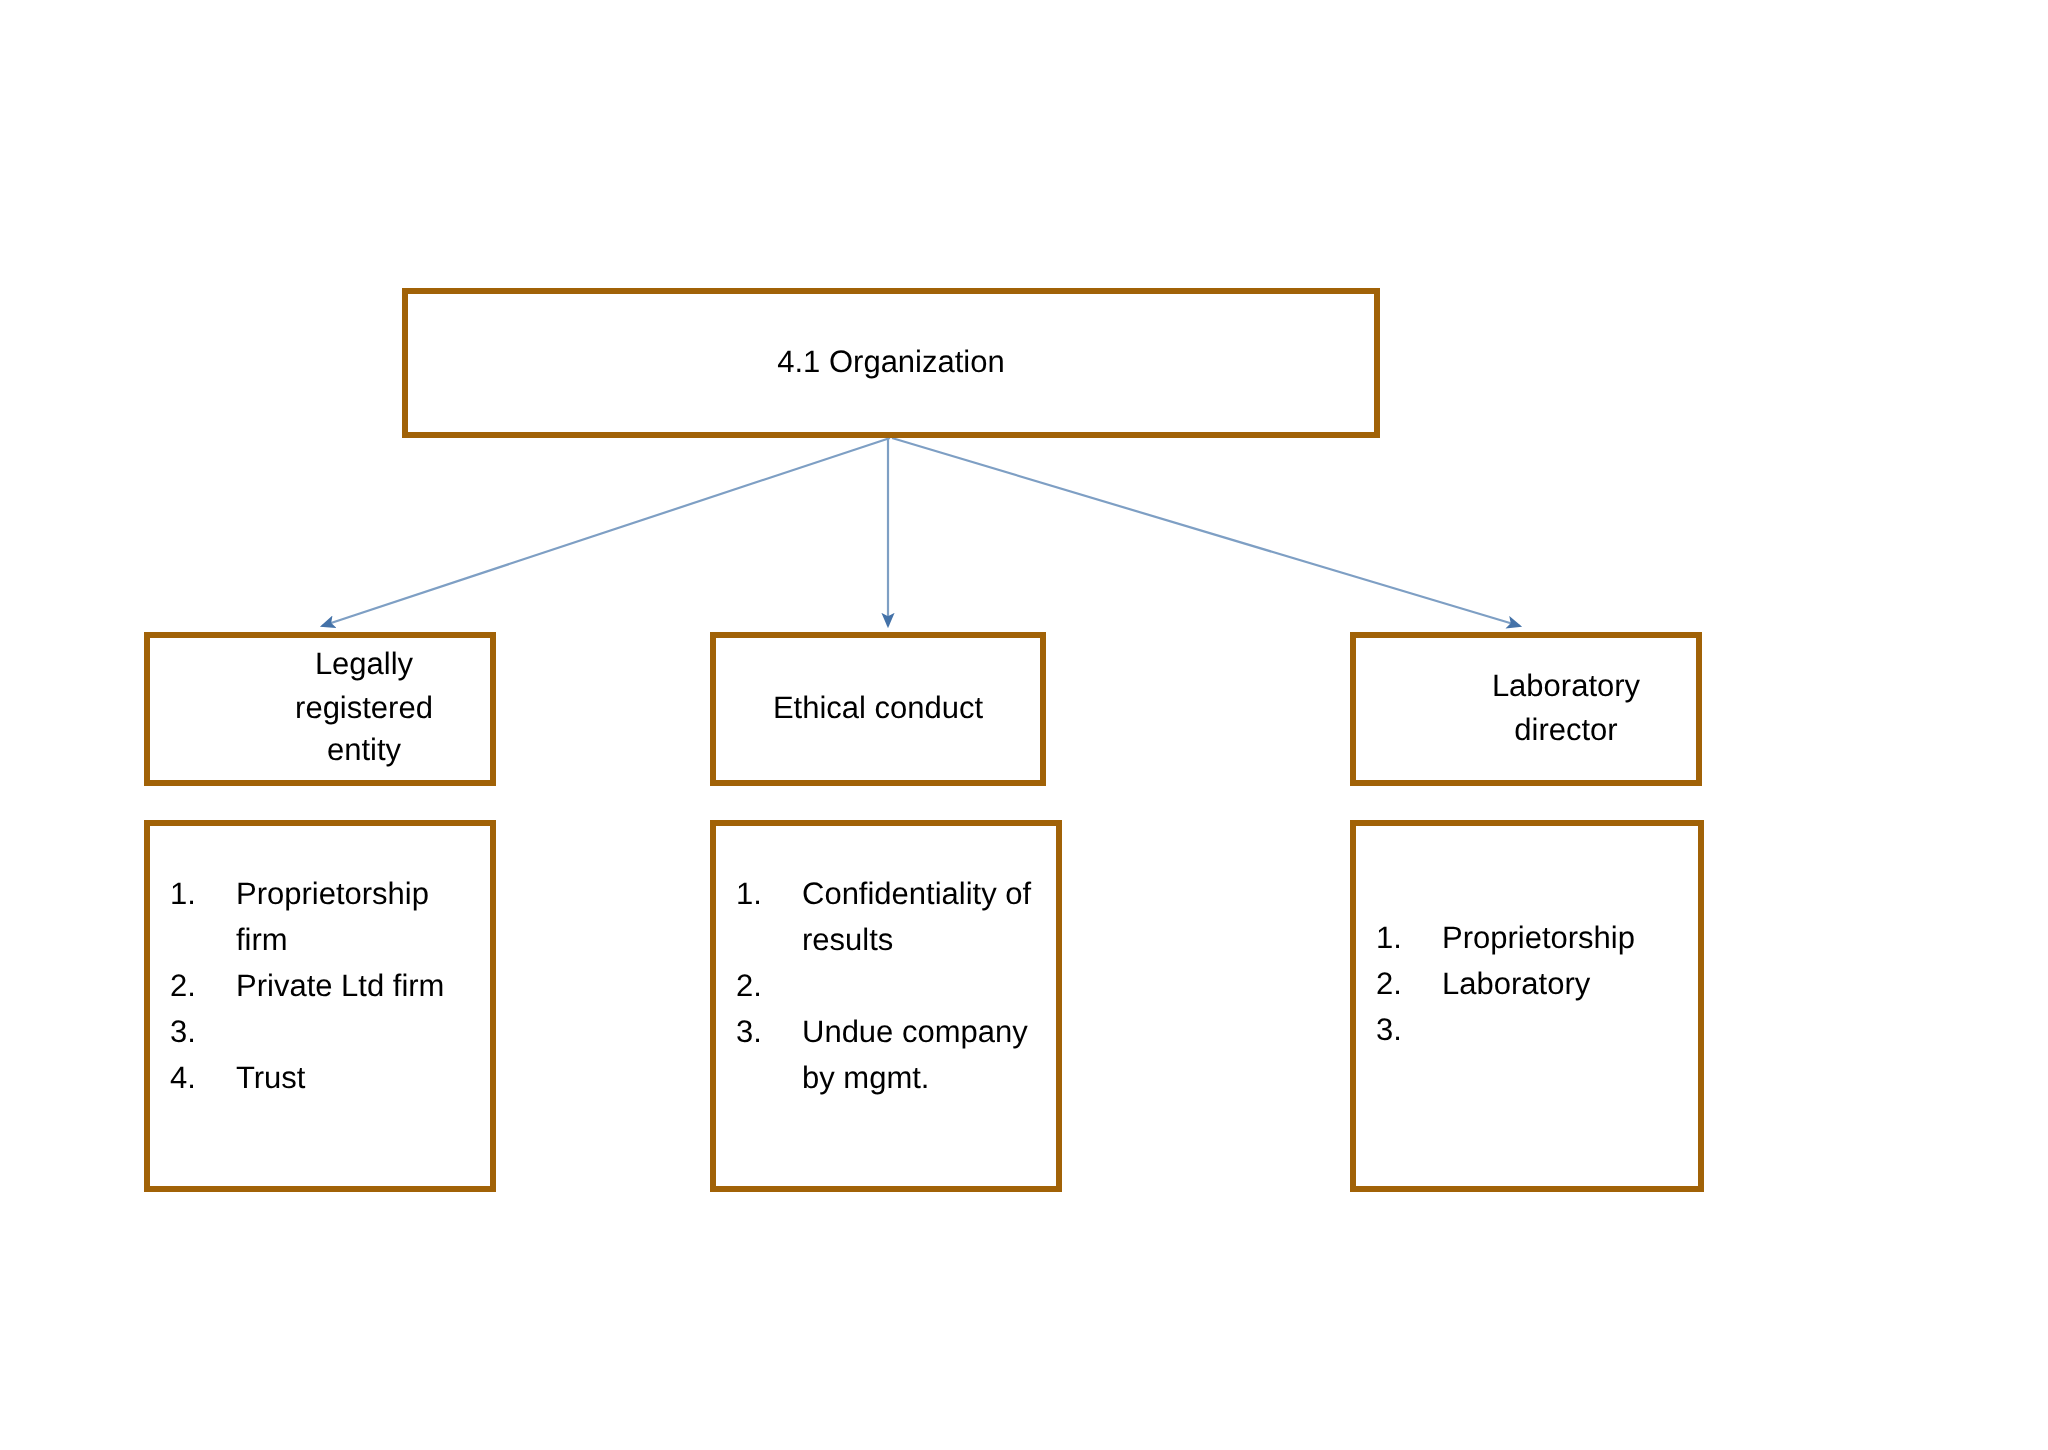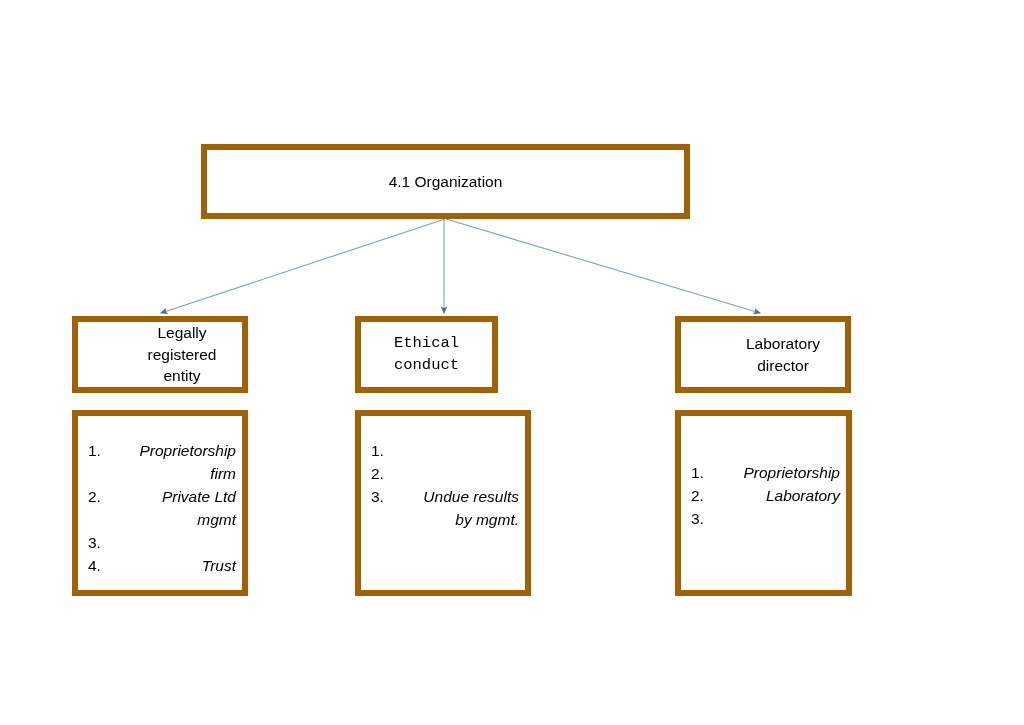--- a/index.html
+++ b/index.html
@@ -25,21 +25,21 @@
     left: 0;
     top: 0;
     width: 1024px;
     height: 725px;
     pointer-events: none;
   }
   .node {
     position: absolute;
     box-sizing: border-box;
     background: #ffffff;
-    border: 6px solid #a16207;
+    border: 3px solid #a16207;
   }
   .node.centered {
     display: flex;
     align-items: center;
     justify-content: center;
     text-align: center;
   }
   .node-label {
     font-size: 15.5px;
     line-height: 1.38;
@@ -48,21 +48,21 @@
   }
   
   #root-node {
     left: 201px;
     top: 144px;
     width: 489px;
     height: 75px;
   }
   
   #cat-node-0 { left: 72px;  top: 316px; width: 176px; height: 77px; padding-left: 44px; }
-  #cat-node-1 { left: 355px; top: 316px; width: 143px; height: 77px; font-family: Liberation Mono, monospace; }
+  #cat-node-1 { left: 355px; top: 316px; width: 168px; height: 77px; }
   #cat-node-2 { left: 675px; top: 316px; width: 176px; height: 77px; padding-left: 40px; }
   
   #detail-node-0 { left: 72px;  top: 410px; width: 176px; height: 186px; }
   #detail-node-1 { left: 355px; top: 410px; width: 176px; height: 186px; }
   #detail-node-2 { left: 675px; top: 410px; width: 177px; height: 186px; }
 
   .detail-list {
     list-style: none;
     margin: 0;
     padding: 0;
@@ -84,22 +84,21 @@
     align-items: flex-start;
     padding: 0 6px 0 10px;
   }
   .detail-marker {
     flex: 0 0 auto;
     width: 33px;
     text-align: left;
   }
   .detail-text {
     flex: 1 1 auto;
-    text-align: right;
-    font-style: italic;
+    text-align: left;
   }
 </style>
 </head>
 <body>
 
 <div id="canvas">
 
   <svg class="connectors" viewBox="0 0 1024 725" xmlns="http://www.w3.org/2000/svg">
     <defs>
       <marker id="arrowhead" markerWidth="7" markerHeight="7" refX="6" refY="3" orient="auto" markerUnits="strokeWidth">
@@ -127,45 +126,46 @@
 
   <div class="node" id="detail-node-0">
     <div class="detail-node-inner">
       <ul class="detail-list">
         <li class="detail-item">
           <span class="detail-marker">1.</span>
           <span class="detail-text">Proprietorship firm</span>
         </li>
         <li class="detail-item">
           <span class="detail-marker">2.</span>
-          <span class="detail-text">Private Ltd mgmt</span>
+          <span class="detail-text">Private Ltd firm</span>
         </li>
         <li class="detail-item">
           <span class="detail-marker">3.</span>
         </li>
         <li class="detail-item">
           <span class="detail-marker">4.</span>
           <span class="detail-text">Trust</span>
         </li>
       </ul>
     </div>
   </div>
 
   <div class="node" id="detail-node-1">
     <div class="detail-node-inner">
       <ul class="detail-list">
         <li class="detail-item">
           <span class="detail-marker">1.</span>
+          <span class="detail-text">Confidentiality of results</span>
         </li>
         <li class="detail-item">
           <span class="detail-marker">2.</span>
         </li>
         <li class="detail-item">
           <span class="detail-marker">3.</span>
-          <span class="detail-text">Undue results by mgmt.</span>
+          <span class="detail-text">Undue company by mgmt.</span>
         </li>
       </ul>
     </div>
   </div>
 
   <div class="node" id="detail-node-2">
     <div class="detail-node-inner">
       <ul class="detail-list">
         <li class="detail-item">
           <span class="detail-marker">1.</span>

